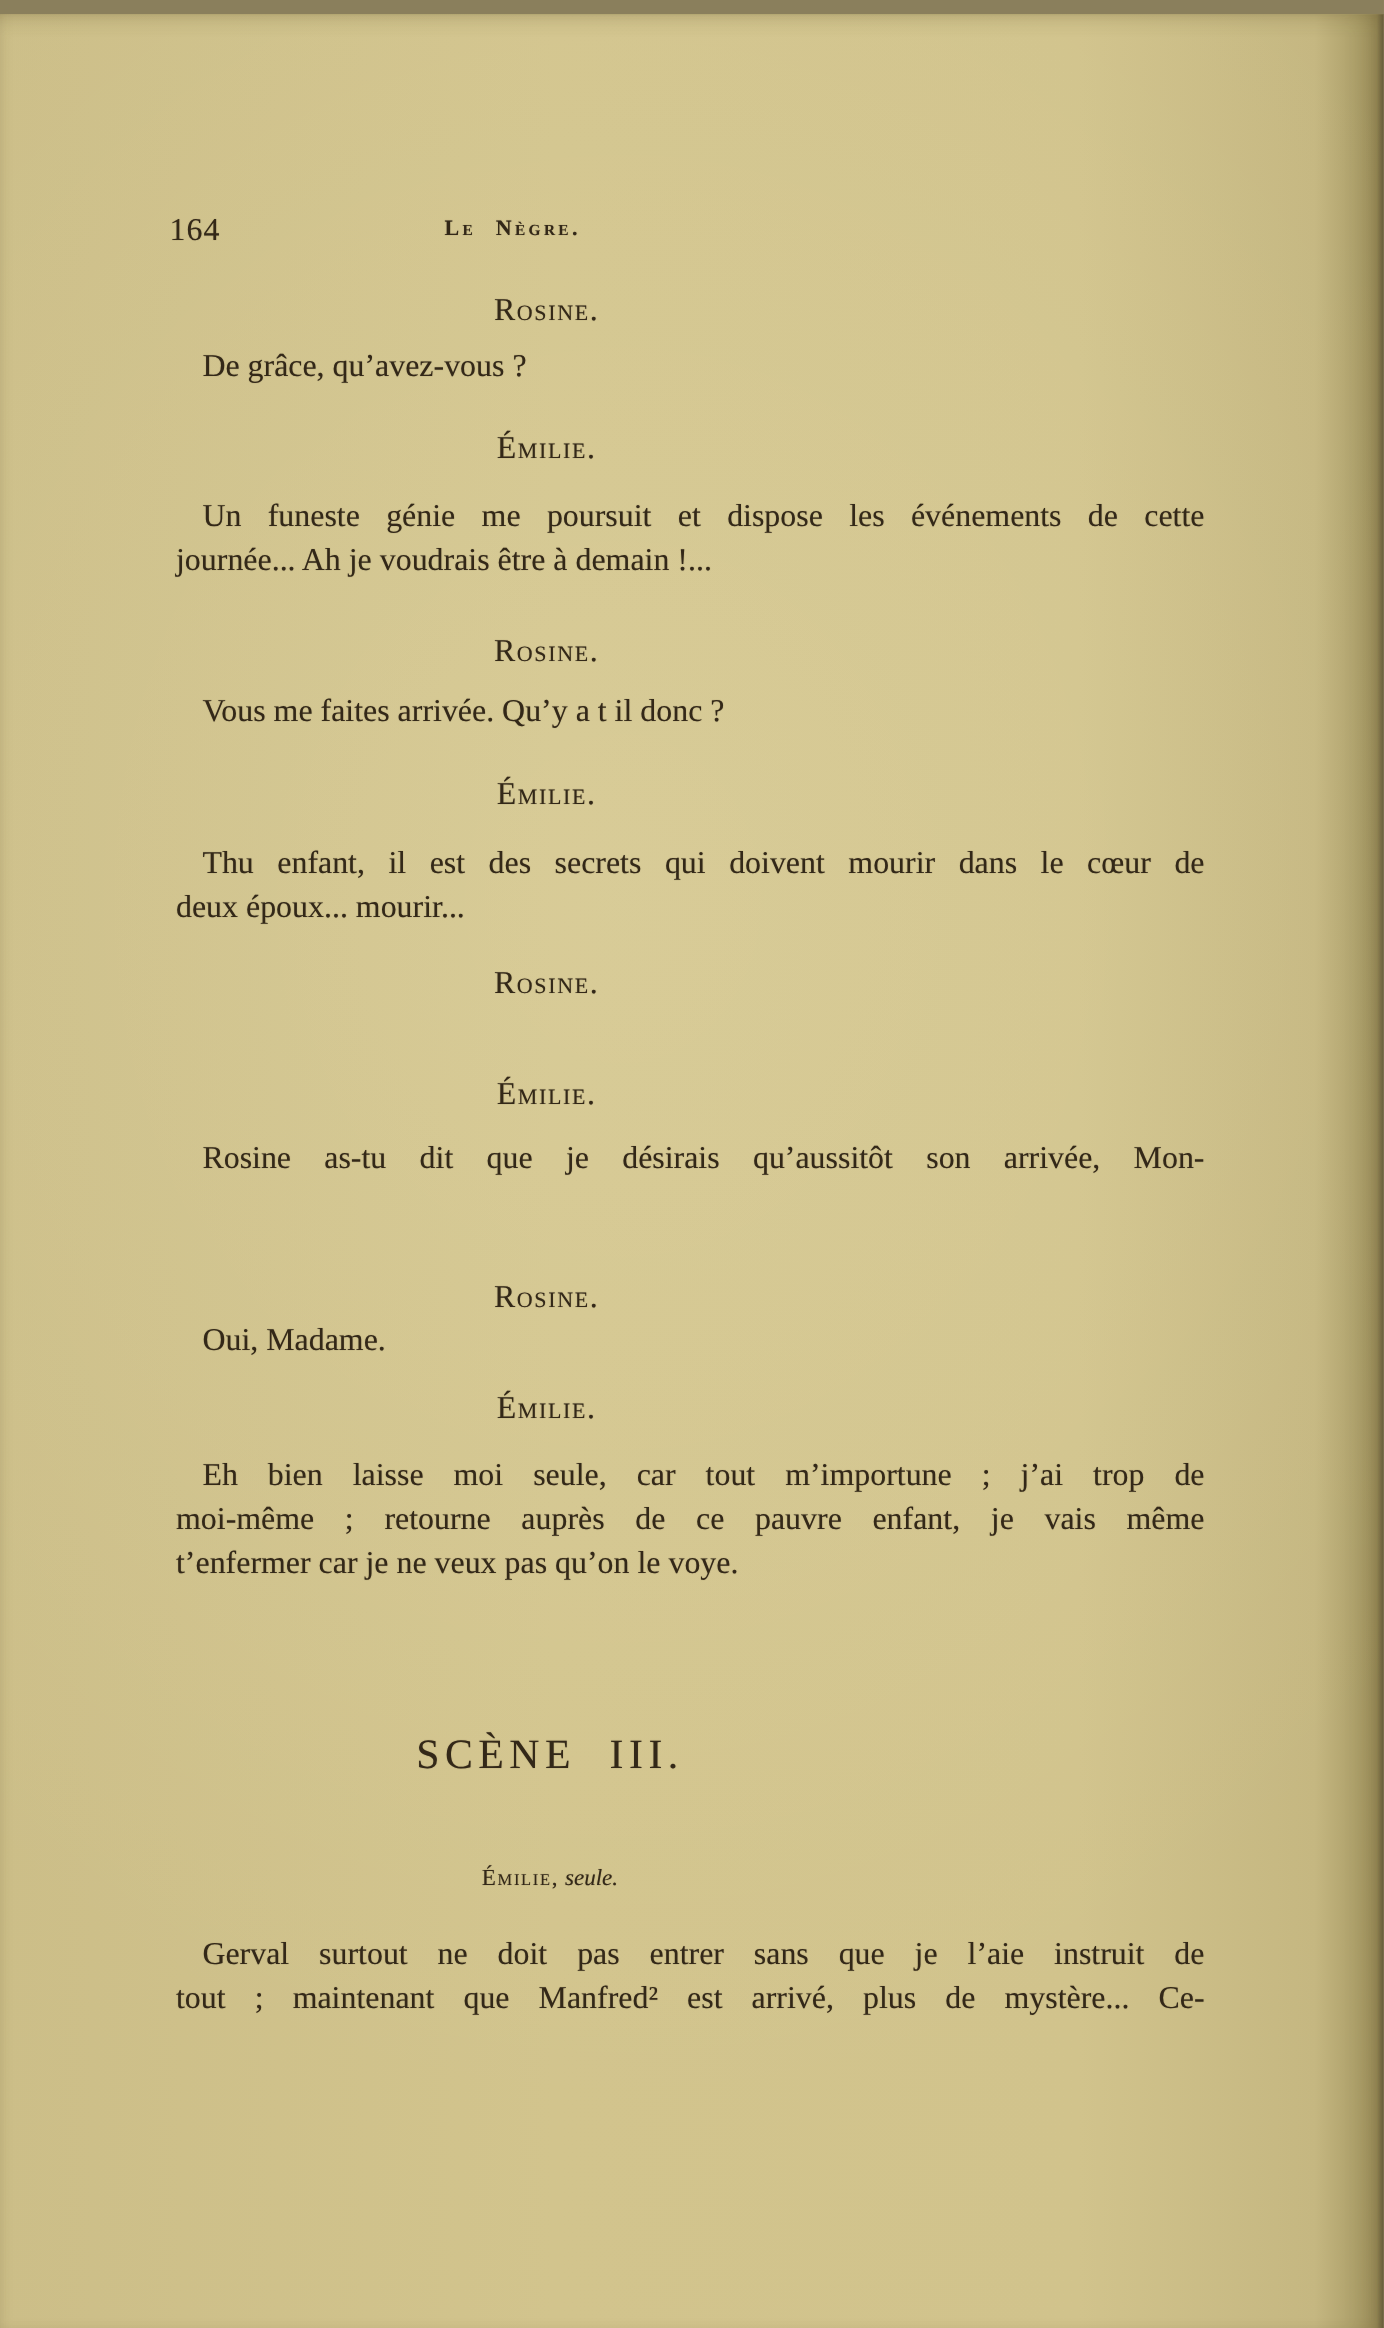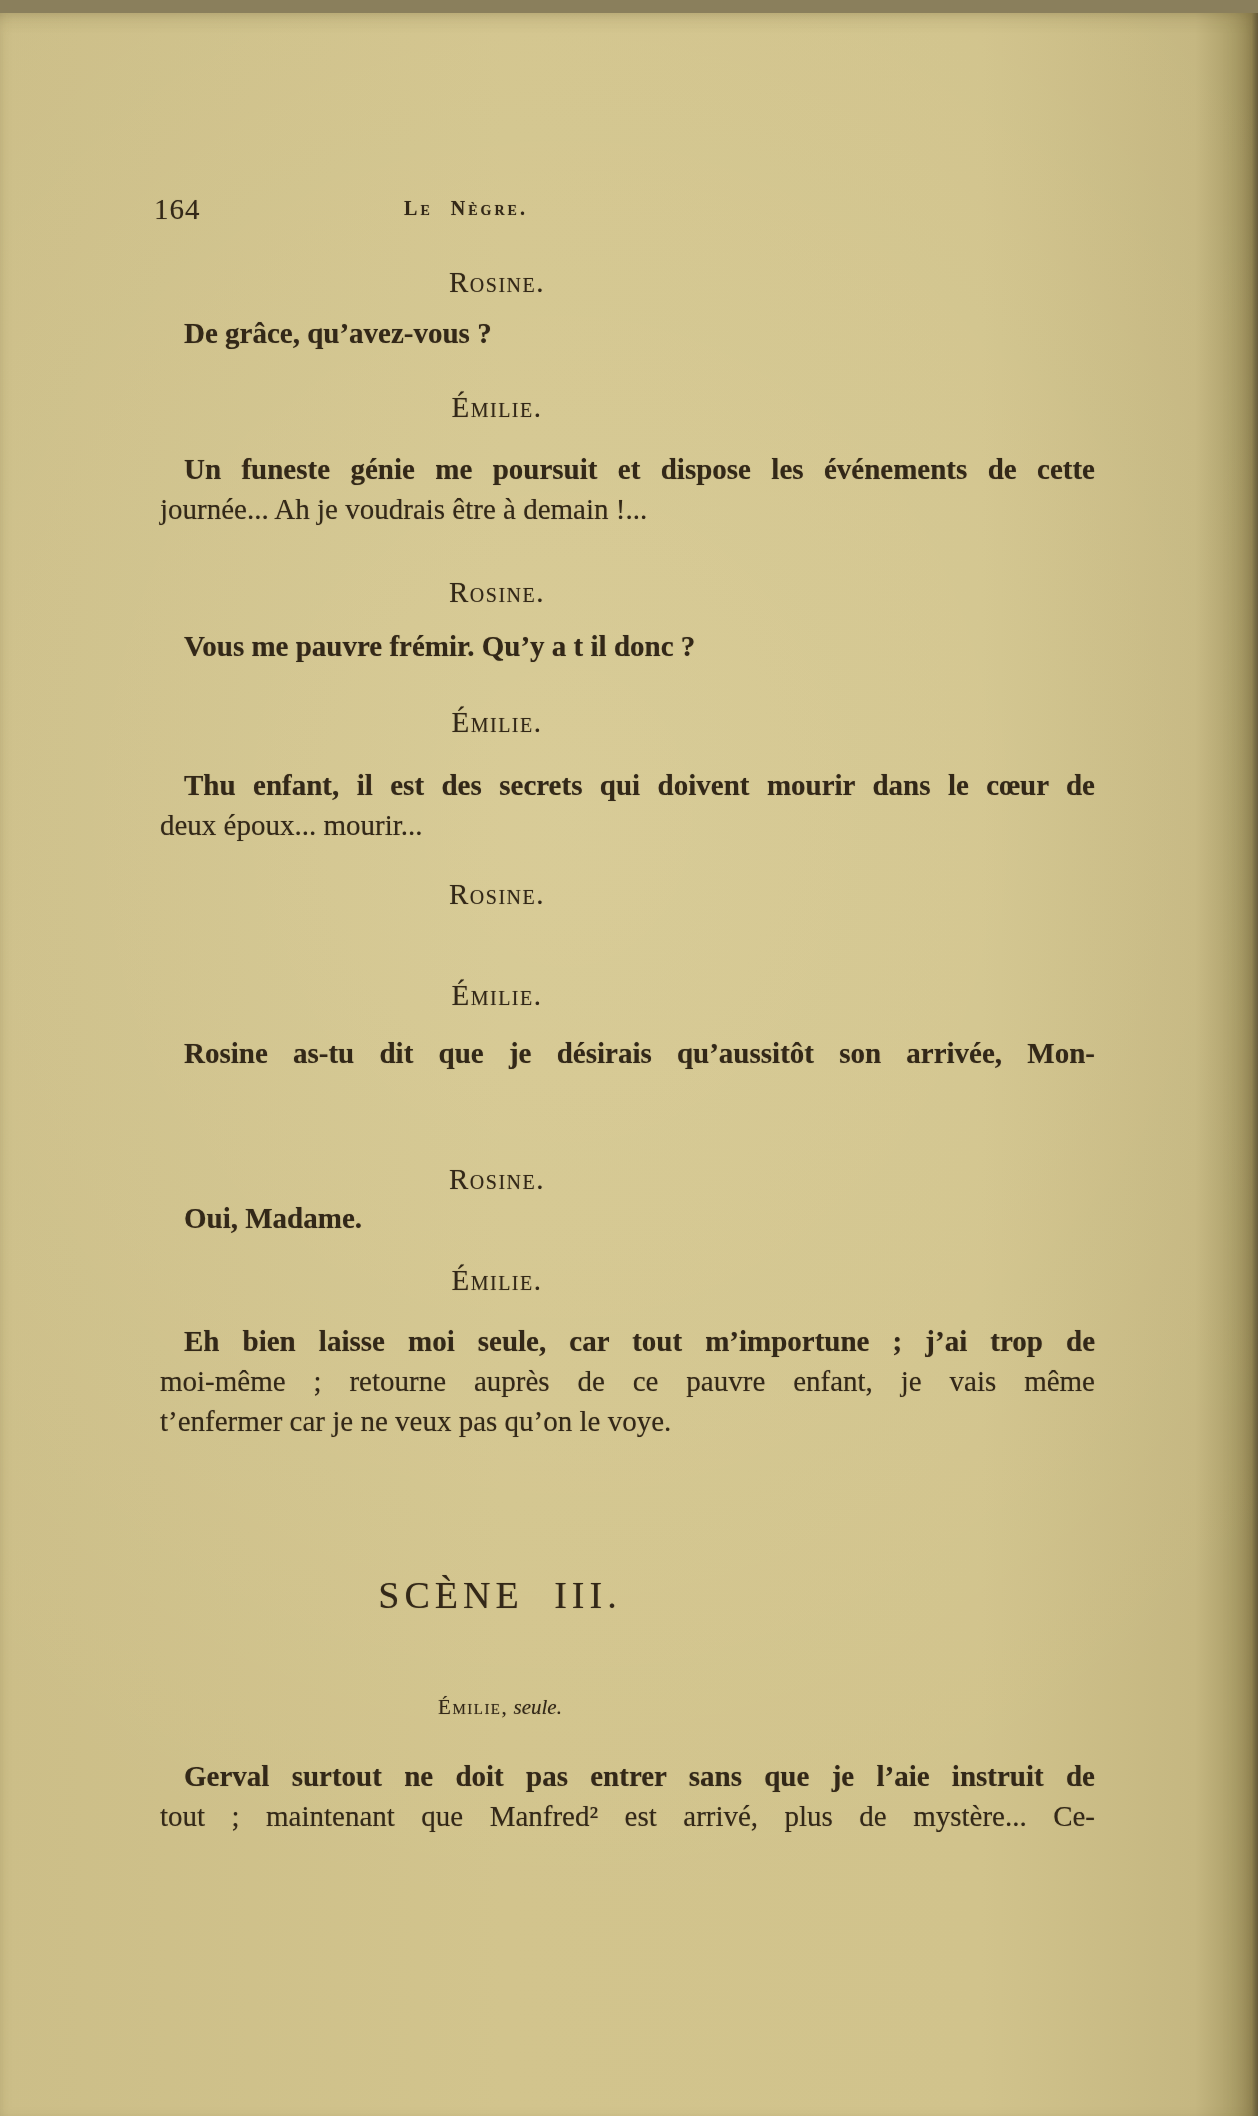--- a/index.html
+++ b/index.html
@@ -32,21 +32,21 @@
     letter-spacing:3px;word-spacing:10px;white-space:nowrap;
   }
 
   .speaker{
     position:absolute;left:497px;transform:translateX(-50%);
     font-size:29px;font-variant:small-caps;letter-spacing:1.5px;white-space:nowrap;
   }
   .speech{position:absolute;left:160px;width:935px;font-size:29px;}
   .line{line-height:40px;min-height:40px;}
   .jfull{text-align:justify;text-align-last:justify;}
-  .indent{text-indent:24px;font-weight:bold;}
+  .indent{text-indent:24px;}
 
   .scene-heading{
     position:absolute;left:500px;top:1560px;transform:translateX(-50%);
     font-size:38px;letter-spacing:5px;word-spacing:16px;white-space:nowrap;
   }
   .cast{
     position:absolute;left:500px;top:1682px;transform:translateX(-50%);
     font-size:21px;white-space:nowrap;
   }
   .cast .cast-name{font-variant:small-caps;letter-spacing:1.5px;}
@@ -66,21 +66,21 @@
   </div>
 
   <div class="speaker ink" style="top:378px">Émilie.</div>
   <div class="speech" style="top:436px">
     <div class="line indent jfull ink">Un funeste génie me poursuit et dispose les événements de cette</div>
     <div class="line ink">journée... Ah je voudrais être à demain !...</div>
   </div>
 
   <div class="speaker ink" style="top:563px">Rosine.</div>
   <div class="speech" style="top:613px">
-    <div class="line indent ink">Vous me pauvre frémir. Qu’y a t il donc ?</div>
+    <div class="line indent ink">Vous me faites arrivée. Qu’y a t il donc ?</div>
   </div>
 
   <div class="speaker ink" style="top:693px">Émilie.</div>
   <div class="speech" style="top:752px">
     <div class="line indent jfull ink">Thu enfant, il est des secrets qui doivent mourir dans le cœur de</div>
     <div class="line ink">deux époux... mourir...</div>
   </div>
 
   <div class="speaker ink" style="top:865px">Rosine.</div>
 

